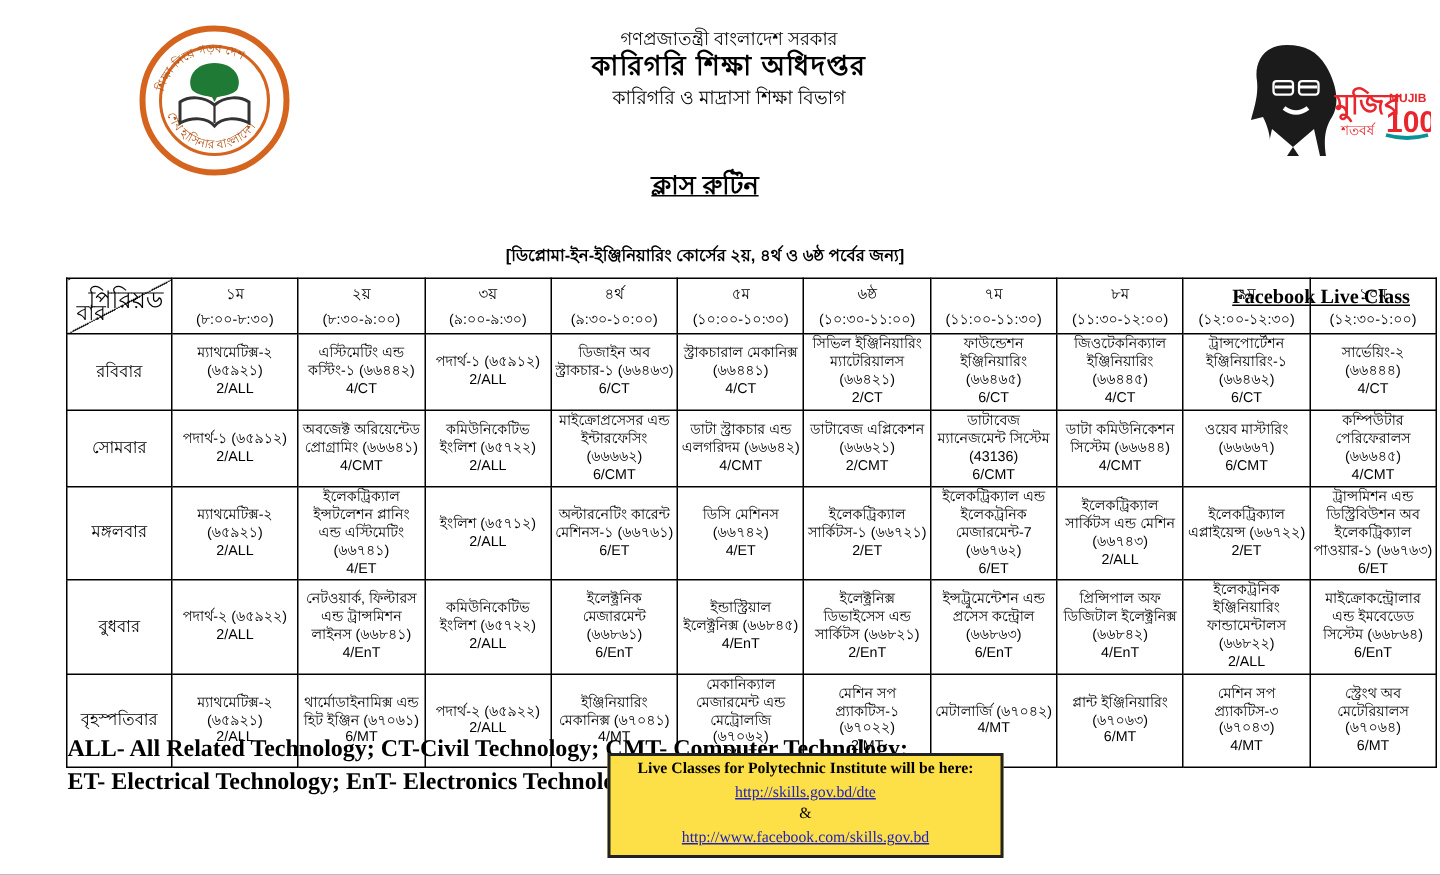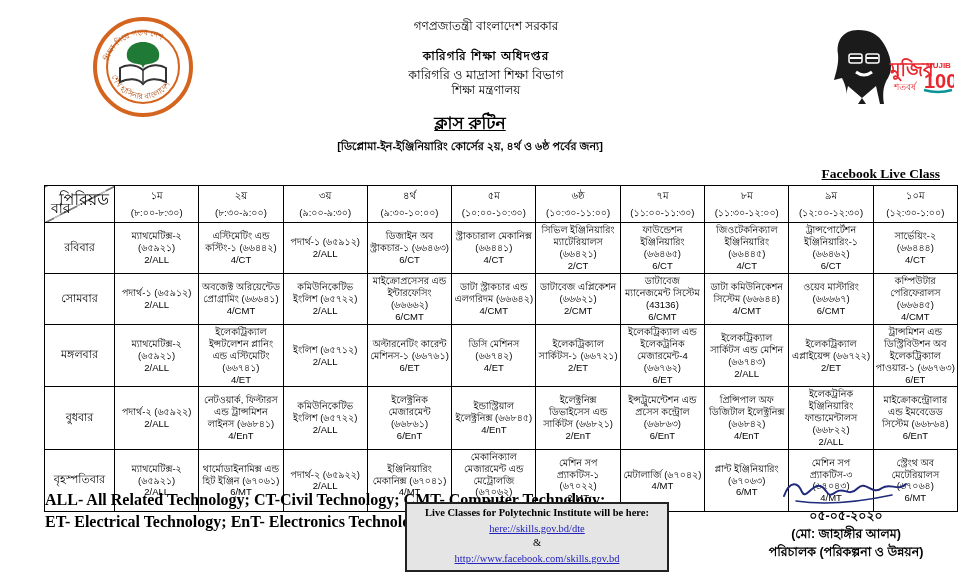--- a/index.html
+++ b/index.html
@@ -1,30 +1,30 @@
 <!DOCTYPE html>
 <html><head>
 <meta charset="utf-8">
 <style>
   html,body{margin:0;padding:0;background:#888;}
   .page{position:relative;width:960px;height:583px;background:#fff;overflow:hidden;
         font-family:"Liberation Sans",sans-serif;color:#000;margin:0 auto;}
   
   .gov-header{position:absolute;top:20px;left:16px;width:940px;text-align:center;line-height:1.15;}
   .gv1{font-size:12px;}
-  .gv2{font-size:12px;font-weight:bold;margin:16px 0 4px 0;letter-spacing:1px;}
+  .gv2{font-size:18px;font-weight:bold;margin:0 0 4px 0;letter-spacing:1px;}
   .gv3{font-size:12.5px;}
   .gv4{font-size:12px;margin-top:2px;}
   .gv5{font-size:12px;margin-top:2px;}
   .dte-logo{position:absolute;left:92px;top:16px;width:102px;height:102px;}
   .mujib-logo{position:absolute;left:828px;top:24px;width:126px;height:84px;}
   
   .title-block{position:absolute;top:110px;left:0;width:940px;text-align:center;}
   .title-main{font-size:17px;font-weight:bold;text-decoration:underline;}
-  .title-sub{font-size:11px;font-weight:bold;margin-top:0;}
+  .title-sub{font-size:11px;font-weight:bold;margin-top:24px;}
   .title-fb{font-family:"Liberation Serif",serif;font-size:13.5px;font-weight:bold;
             text-decoration:underline;margin-top:9px;text-align:right;}
   .start-note{position:absolute;top:131px;left:97px;font-size:17px;font-weight:bold;}
   
   table.routine{position:absolute;top:185px;left:44px;width:914px;border-collapse:collapse;
                 table-layout:fixed;}
   .routine th,.routine td{border:1px solid #000;text-align:center;vertical-align:middle;
                 padding:1px 2px;font-weight:normal;overflow:hidden;}
   .corner{position:relative;width:70px;height:34px;
           background:linear-gradient(to bottom right,#fff 49.4%,#000 49.4%,#000 50.6%,#fff 50.6%);}
@@ -36,21 +36,21 @@
   .routine td{font-size:9.5px;line-height:1.25;}
   .routine tbody tr:nth-child(1){height:51px;}
   .routine tbody tr:nth-child(2){height:51px;}
   .routine tbody tr:nth-child(3){height:56px;}
   .routine tbody tr:nth-child(4){height:60px;}
   .routine tbody tr:nth-child(5){height:50px;}
   
   .legend{position:absolute;top:489px;left:45px;font-family:"Liberation Serif",serif;
           font-weight:bold;font-size:16px;line-height:1.35;}
   .live-box{position:absolute;left:405px;top:502px;width:252px;border:2px solid #222;
-            text-align:center;padding:3px 4px 4px 4px;background:#e5e5e5;}
+            text-align:center;padding:3px 4px 4px 4px;background:#fde047;}
   .live-box .lb-head{font-family:"Liberation Serif",serif;font-weight:bold;font-size:10.5px;}
   .live-box a{font-family:"Liberation Serif",serif;font-size:10.5px;color:#2222bb;
               text-decoration:underline;display:inline-block;margin-top:1px;}
   .live-box .amp{font-family:"Liberation Serif",serif;font-size:10.5px;margin-top:1px;}
   .sig-wrap{position:absolute;left:738px;top:474px;width:216px;text-align:center;}
   .sig-svg{display:block;margin:0 auto;}
   .sig-lines{font-size:12.5px;font-weight:bold;line-height:1.45;margin-top:1px;}
 </style>
 </head>
 <body>
@@ -93,21 +93,20 @@
       <text x="98" y="44" font-size="8" font-weight="bold" fill="#e8262d" font-family="Liberation Sans, sans-serif">MUJIB</text>
       <text x="96" y="64" font-size="20" font-weight="bold" fill="#e8262d" font-family="Liberation Sans, sans-serif">100</text>
       <path d="M96 66 q14 4 28 0" stroke="#0a9396" stroke-width="2.5" fill="none"></path>
     </svg>
   </div>
 
   <div class="gov-header">
     <div class="gv1">গণপ্রজাতন্ত্রী বাংলাদেশ সরকার</div>
     <div class="gv2">কারিগরি শিক্ষা অধিদপ্তর</div>
     <div class="gv3">কারিগরি ও মাদ্রাসা শিক্ষা বিভাগ</div>
-    <div class="gv4">শিক্ষা মন্ত্রণালয়</div>
   </div>
 
   <div class="title-block">
     <div class="title-main">ক্লাস রুটিন</div>
     <div class="title-sub">[ডিপ্লোমা-ইন-ইঞ্জিনিয়ারিং কোর্সের ২য়, ৪র্থ ও ৬ষ্ঠ পর্বের জন্য]</div>
     <div class="title-fb">Facebook Live Class</div>
   </div>
 
   <table class="routine">
     <colgroup>
@@ -199,21 +198,21 @@
           <td><span>কম্পিউটার পেরিফেরালস</span> <span>(৬৬৬৪৫)</span><div class="grp">4/CMT</div></td>
         </tr>
         <tr>
           <th class="day-th">মঙ্গলবার</th>
           <td><span>ম্যাথমেটিক্স-২</span> <span>(৬৫৯২১)</span><div class="grp">2/ALL</div></td>
           <td><span>ইলেকট্রিক্যাল ইন্সটলেশন প্লানিং এন্ড এস্টিমেটিং</span> <span>(৬৬৭৪১)</span><div class="grp">4/ET</div></td>
           <td><span>ইংলিশ</span> <span>(৬৫৭১২)</span><div class="grp">2/ALL</div></td>
           <td><span>অল্টারনেটিং কারেন্ট মেশিনস-১</span> <span>(৬৬৭৬১)</span><div class="grp">6/ET</div></td>
           <td><span>ডিসি মেশিনস</span> <span>(৬৬৭৪২)</span><div class="grp">4/ET</div></td>
           <td><span>ইলেকট্রিক্যাল সার্কিটস-১</span> <span>(৬৬৭২১)</span><div class="grp">2/ET</div></td>
-          <td><span>ইলেকট্রিক্যাল এন্ড ইলেকট্রনিক মেজারমেন্ট-4</span> <span>(৬৬৭৬২)</span><div class="grp">6/ET</div></td>
+          <td><span>ইলেকট্রিক্যাল এন্ড ইলেকট্রনিক মেজারমেন্ট-7</span> <span>(৬৬৭৬২)</span><div class="grp">6/ET</div></td>
           <td><span>ইলেকট্রিক্যাল সার্কিটস এন্ড মেশিন</span> <span>(৬৬৭৪৩)</span><div class="grp">2/ALL</div></td>
           <td><span>ইলেকট্রিক্যাল এপ্লাইয়েন্স</span> <span>(৬৬৭২২)</span><div class="grp">2/ET</div></td>
           <td><span>ট্রান্সমিশন এন্ড ডিস্ট্রিবিউশন অব ইলেকট্রিক্যাল পাওয়ার-১</span> <span>(৬৬৭৬৩)</span><div class="grp">6/ET</div></td>
         </tr>
         <tr>
           <th class="day-th">বুধবার</th>
           <td><span>পদার্থ-২</span> <span>(৬৫৯২২)</span><div class="grp">2/ALL</div></td>
           <td><span>নেটওয়ার্ক, ফিল্টারস এন্ড ট্রান্সমিশন লাইনস</span> <span>(৬৬৮৪১)</span><div class="grp">4/EnT</div></td>
           <td><span>কমিউনিকেটিভ ইংলিশ</span> <span>(৬৫৭২২)</span><div class="grp">2/ALL</div></td>
           <td><span>ইলেক্ট্রনিক মেজারমেন্ট</span> <span>(৬৬৮৬১)</span><div class="grp">6/EnT</div></td>
@@ -240,30 +239,19 @@
       </tbody>
   </table>
 
   <div class="legend">
     <div>ALL- All Related Technology; CT-Civil Technology; CMT- Computer Technology;</div>
     <div>ET- Electrical Technology; EnT- Electronics Technology; MT- Mechanical Technology</div>
   </div>
 
   <div class="live-box">
     <div class="lb-head">Live Classes for Polytechnic Institute will be here:</div>
-    <a href="#">here://skills.gov.bd/dte</a>
+    <a href="#">http://skills.gov.bd/dte</a>
     <div class="amp">&amp;</div>
     <a href="#">http://www.facebook.com/skills.gov.bd</a>
   </div>
 
-  <div class="sig-wrap">
-    <svg class="sig-svg" width="140" height="32" viewBox="0 0 140 32">
-      <path d="M8 22 C14 6 22 8 26 18 C30 26 36 10 44 12 C52 14 50 26 60 18 C68 12 72 24 82 14 C90 6 96 22 106 14 C114 8 122 18 130 10" fill="none" stroke="#202a7c" stroke-width="2" stroke-linecap="round"></path>
-      <path d="M20 27 q40 6 96 -6" fill="none" stroke="#202a7c" stroke-width="1.6" stroke-linecap="round"></path>
-    </svg>
-    <div class="sig-lines">
-      <div>০৫-০৫-২০২০</div>
-      <div>(মো: জাহাঙ্গীর আলম)</div>
-      <div>পরিচালক (পরিকল্পনা ও উন্নয়ন)</div>
-    </div>
-  </div>
 
 </div>
 
 </body></html>

